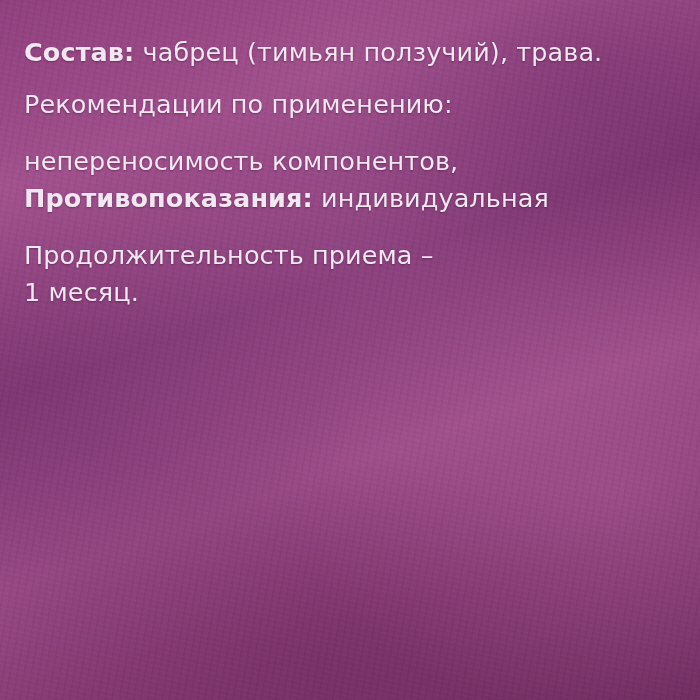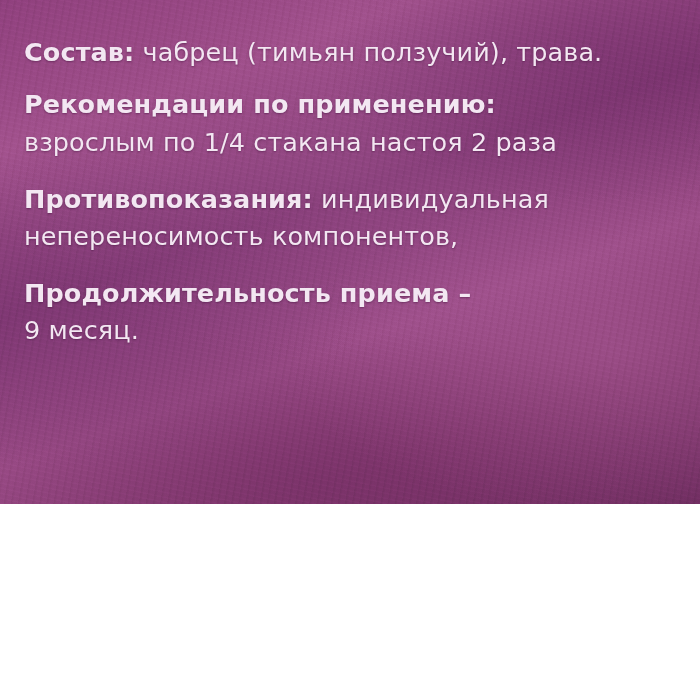--- a/index.html
+++ b/index.html
@@ -8,21 +8,21 @@
   }
   body {
     width: 700px;
     height: 700px;
     overflow: hidden;
     font-family: "DejaVu Sans", sans-serif;
   }
   #package-label {
     position: relative;
     width: 700px;
-    height: 504px;
+    height: 700px;
     background:
       radial-gradient(ellipse 60% 45% at 18% 8%, rgba(150,70,130,0.55) 0%, rgba(150,70,130,0) 70%),
       radial-gradient(ellipse 55% 40% at 85% 12%, rgba(120,50,110,0.5) 0%, rgba(120,50,110,0) 70%),
       radial-gradient(ellipse 70% 50% at 50% 35%, rgba(160,85,145,0.45) 0%, rgba(160,85,145,0) 75%),
       radial-gradient(ellipse 60% 45% at 10% 62%, rgba(130,60,120,0.5) 0%, rgba(130,60,120,0) 70%),
       radial-gradient(ellipse 65% 45% at 88% 70%, rgba(175,95,155,0.45) 0%, rgba(175,95,155,0) 72%),
       radial-gradient(ellipse 75% 40% at 45% 95%, rgba(115,45,100,0.55) 0%, rgba(115,45,100,0) 75%),
       linear-gradient(160deg, #8d3e7c 0%, #a4548f 20%, #7d3570 42%, #9c4d88 62%, #83396f 80%, #6f2d60 100%);
     overflow: hidden;
   }
@@ -47,21 +47,21 @@
   }
   .line {
     color: #f3e7f2;
     font-size: 25.5px;
     line-height: 37px;
     letter-spacing: 0.1px;
     white-space: pre;
     text-shadow: 0 1px 2px rgba(60,15,55,0.45);
   }
   .lead-hdr {
-    font-weight: bold;
+    font-weight: normal;
   }
   .inline-hdr {
     font-weight: bold;
   }
   .compact {
     margin-bottom: 14px;
   }
   .block-rec .line {
     line-height: 38px;
   }
@@ -74,27 +74,26 @@
 
 <div id="package-label">
   <div class="text-layer">
 
     <div class="block compact">
       <div class="line"><span class="inline-hdr">Состав:</span><span> чабрец (тимьян ползучий), трава.</span></div>
     </div>
 
     <div class="block block-rec">
       <div class="line lead-hdr">Рекомендации по применению:</div>
-      <div class="line">взрослым по 1/4 стакана настоя 2 раза</div>
     </div>
 
     <div class="block">
+      <div class="line">непереносимость компонентов,</div>
       <div class="line"><span class="inline-hdr">Противопоказания:</span><span> индивидуальная</span></div>
-      <div class="line">непереносимость компонентов,</div>
     </div>
 
     <div class="block tight">
       <div class="line lead-hdr">Продолжительность приема –</div>
-      <div class="line">9 месяц.</div>
+      <div class="line">1 месяц.</div>
     </div>
 
   </div>
 </div>
 
 </body></html>

